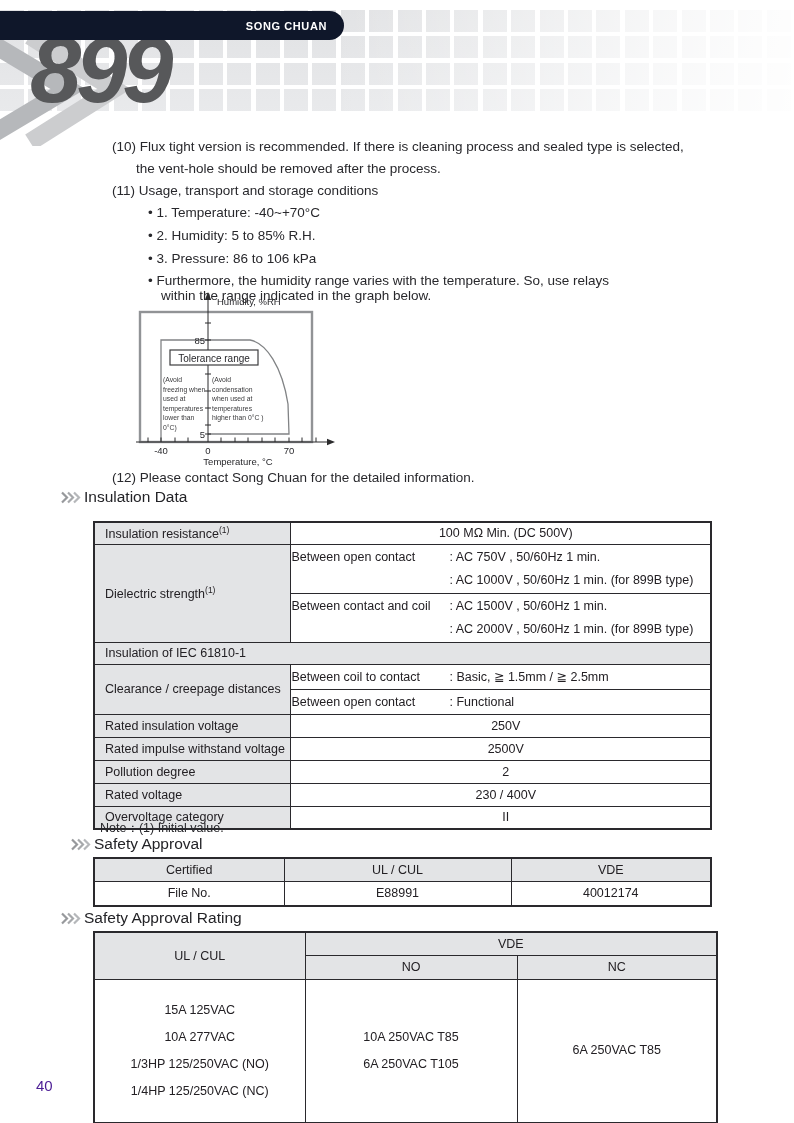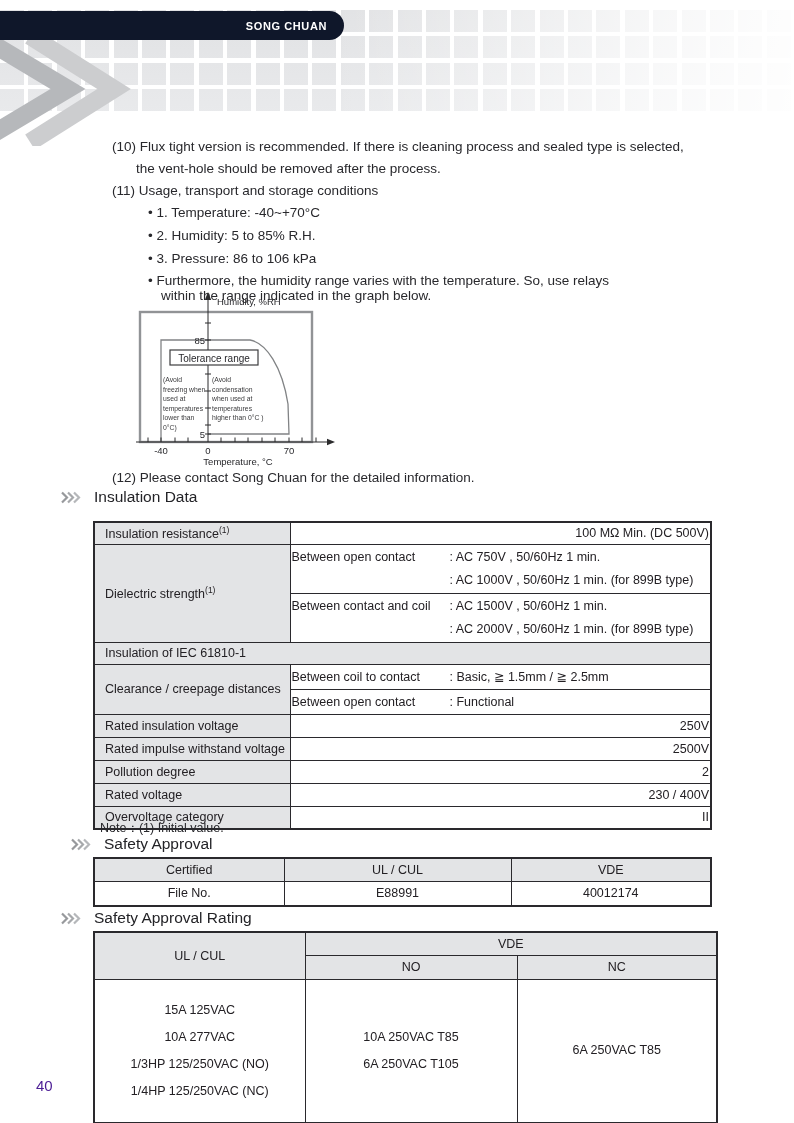--- a/index.html
+++ b/index.html
@@ -18,31 +18,31 @@
     border-radius:0 14.5px 14.5px 0;display:flex;align-items:center;justify-content:flex-end;
     padding-right:17px;box-sizing:border-box;}
   .brand-text{color:#ffffff;font-size:11px;font-weight:bold;letter-spacing:.6px;}
   .logo-num{position:absolute;left:30px;top:24px;font-size:92px;font-weight:bold;font-style:italic;
     color:#57585a;letter-spacing:-5px;line-height:1;}
 
   
   .tline{position:absolute;font-size:13.5px;white-space:nowrap;color:#28282c;}
 
   
-  .sec-head{position:absolute;display:flex;align-items:center;gap:10px;}
+  .sec-head{position:absolute;display:flex;align-items:center;}
   .sec-title{font-size:15.5px;color:#232327;}
 
   
   table{border-collapse:collapse;table-layout:fixed;position:absolute;
         font-size:12.5px;color:#232024;}
   td{border:1px solid #2a292d;vertical-align:middle;}
   .t-outer{border:2px solid #2a292d;}
   .shade{background:#e3e4e6;}
   .lblcell{padding-left:10px;text-align:left;}
-  .valcell{padding-left:12px;text-align:right;margin-top:30px;}
+  .valcell{padding-left:12px;text-align:center;margin-top:30px;}
   sup{vertical-align:super;font-size:8.5px;}
   .subcell{display:flex;align-items:flex-start;}
   .subname{width:158px;flex-shrink:0;}
   .lh23,.lh23 div{line-height:23px;}
   .lh22,.lh22 div{line-height:22px;}
   .h22{height:22px;} .h23{height:23px;} .h24{height:24px;} .h25{height:25px;} .h46{height:46px;}
   .ctr{text-align:center;}
   .mlines div{line-height:27px;}
 
   .note-line{position:absolute;font-size:12.5px;color:#28282c;}
@@ -54,20 +54,21 @@
 </head>
 <body>
 
 <div class="page">
 
   <div class="grid-bg"></div>
   <svg class="chevrons" width="240" height="110" viewBox="0 0 240 110">
     <path d="M-14,4 L68,53 L-14,102" stroke="#b6b8bb" stroke-width="18" fill="none"></path>
     <path d="M30,0 L114,53 L30,106" stroke="#cccdcf" stroke-width="18" fill="none"></path>
   </svg>
+  <div class="logo-num">899</div>
   <div class="brand-bar">
     <span class="brand-text">SONG CHUAN</span>
   </div>
 
   <div class="tline" style="left:112px;top:139px">(10) Flux tight version is recommended. If there is cleaning process and sealed type is selected,</div>
   <div class="tline" style="left:136px;top:161px">the vent-hole should be removed after the process.</div>
   <div class="tline" style="left:112px;top:183px">(11) Usage, transport and storage conditions</div>
   <div class="tline" style="left:148px;top:205px">• 1. Temperature: -40~+70°C</div>
   <div class="tline" style="left:148px;top:228px">• 2. Humidity: 5 to 85% R.H.</div>
   <div class="tline" style="left:148px;top:251px">• 3. Pressure: 86 to 106 kPa</div>

